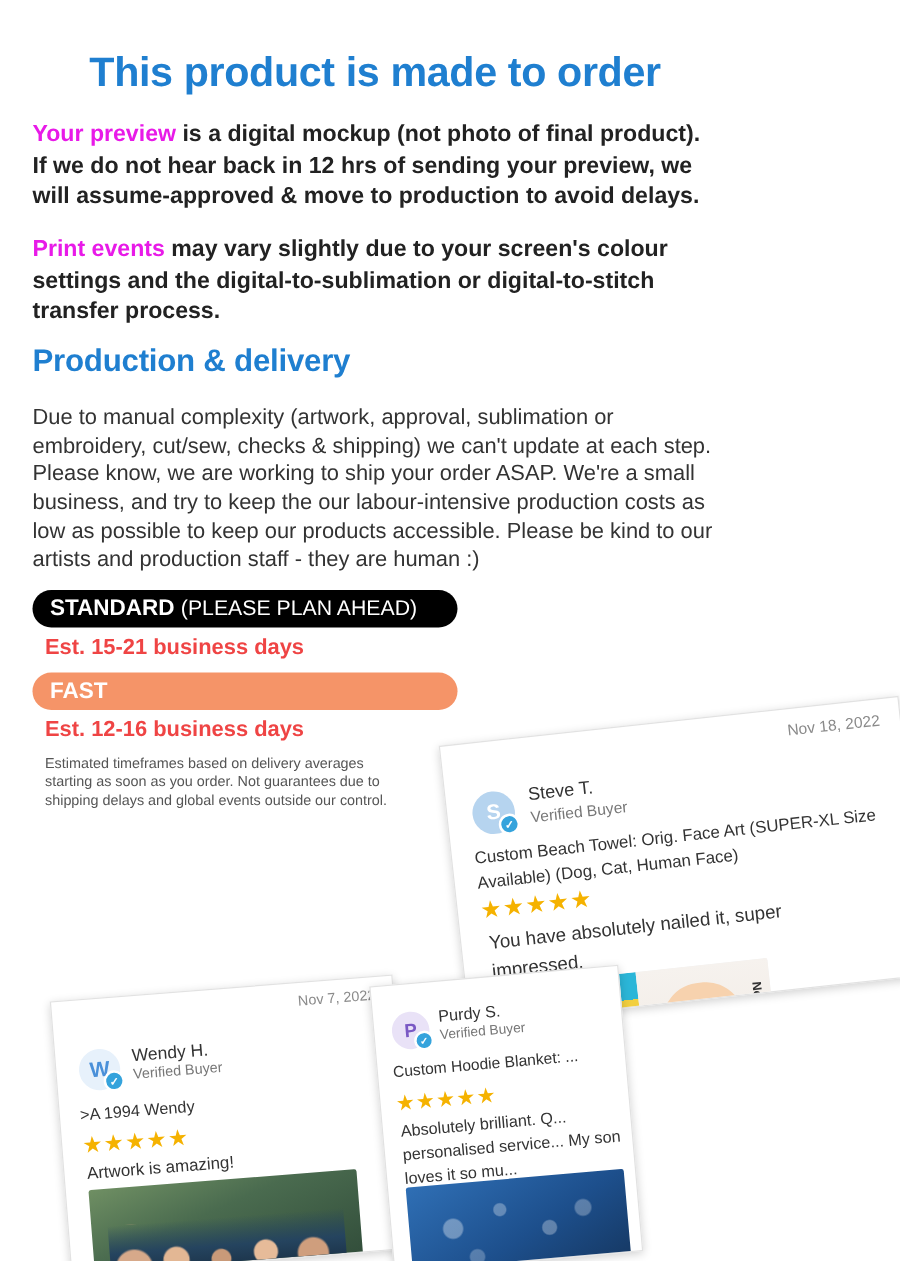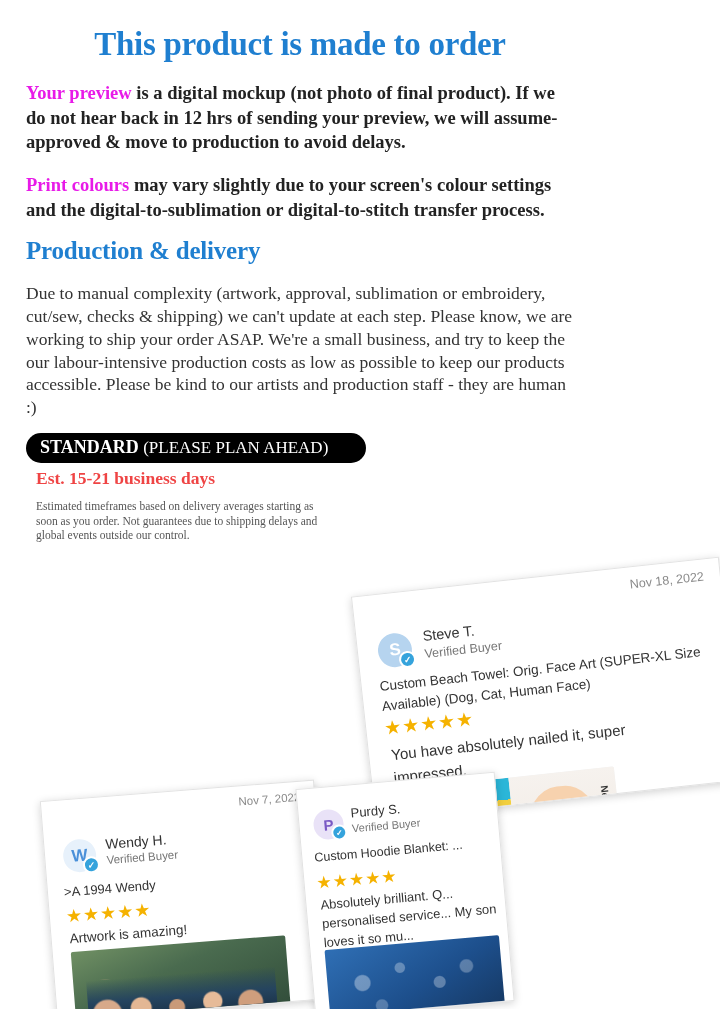--- a/index.html
+++ b/index.html
@@ -16,25 +16,24 @@
     color: #222222;
   }
   .page {
     position: absolute;
     inset: 0;
     overflow: hidden;
   }
   .content {
     position: absolute;
     left: 0;
-    top: 0;
+    top: 14px;
     width: 600px;
     padding: 18px 26px 0 26px;
     box-sizing: border-box;
-    font-family: Liberation Serif, serif;
   }
   h1.title {
     font-size: 33px;
     line-height: 1.12;
     font-weight: bold;
     color: #1f7fd0;
     text-align: center;
     margin: 8px 0 14px 0;
     letter-spacing: -0.3px;
   }
@@ -307,36 +306,42 @@
   <div class="content">
 
     <h1 class="title">This product is made to order</h1>
 
     <p class="para">
       <span class="lead">Your preview</span><span> is a digital mockup (not photo of final product). If we do not hear back in 12 hrs of sending your preview, we will assume-approved &amp; move to production to avoid delays.</span>
     </p>
 
 
     <p class="para">
-      <span class="lead">Print colours</span><span> may vary slightly due to your screen's colour settings and the digital-to-sublimation or digital-to-stitch transfer process.</span>
+      <span class="lead">Print events</span><span> may vary slightly due to your screen's colour settings and the digital-to-sublimation or digital-to-stitch transfer process.</span>
     </p>
 
     <h2 class="section">Production &amp; delivery</h2>
     <p class="body-text">Due to manual complexity (artwork, approval, sublimation or embroidery, cut/sew, checks &amp; shipping) we can't update at each step. Please know, we are working to ship your order ASAP. We're a small business, and try to keep the our labour-intensive production costs as low as possible to keep our products accessible. Please be kind to our artists and production staff - they are human :)</p>
 
     <div class="speeds">
 
       <div class="speed-row">
         <div class="pill pill-standard">
           <span>STANDARD</span>
           <span class="sub">(PLEASE PLAN AHEAD)</span>
         </div>
         <div class="est">Est. 15-21 business days</div>
       </div>
 
+      <div class="speed-row">
+        <div class="pill pill-fast">
+          <span>FAST</span>
+        </div>
+        <div class="est">Est. 12-16 business days</div>
+      </div>
 
 
       <div class="disclaimer">Estimated timeframes based on delivery averages starting as soon as you order. Not guarantees due to shipping delays and global events outside our control.</div>
     </div>
   </div>
 
   <div class="card" id="card-steve">
     <div class="card-date">Nov 18, 2022</div>
     <div class="avatar">
       <span>S</span>

